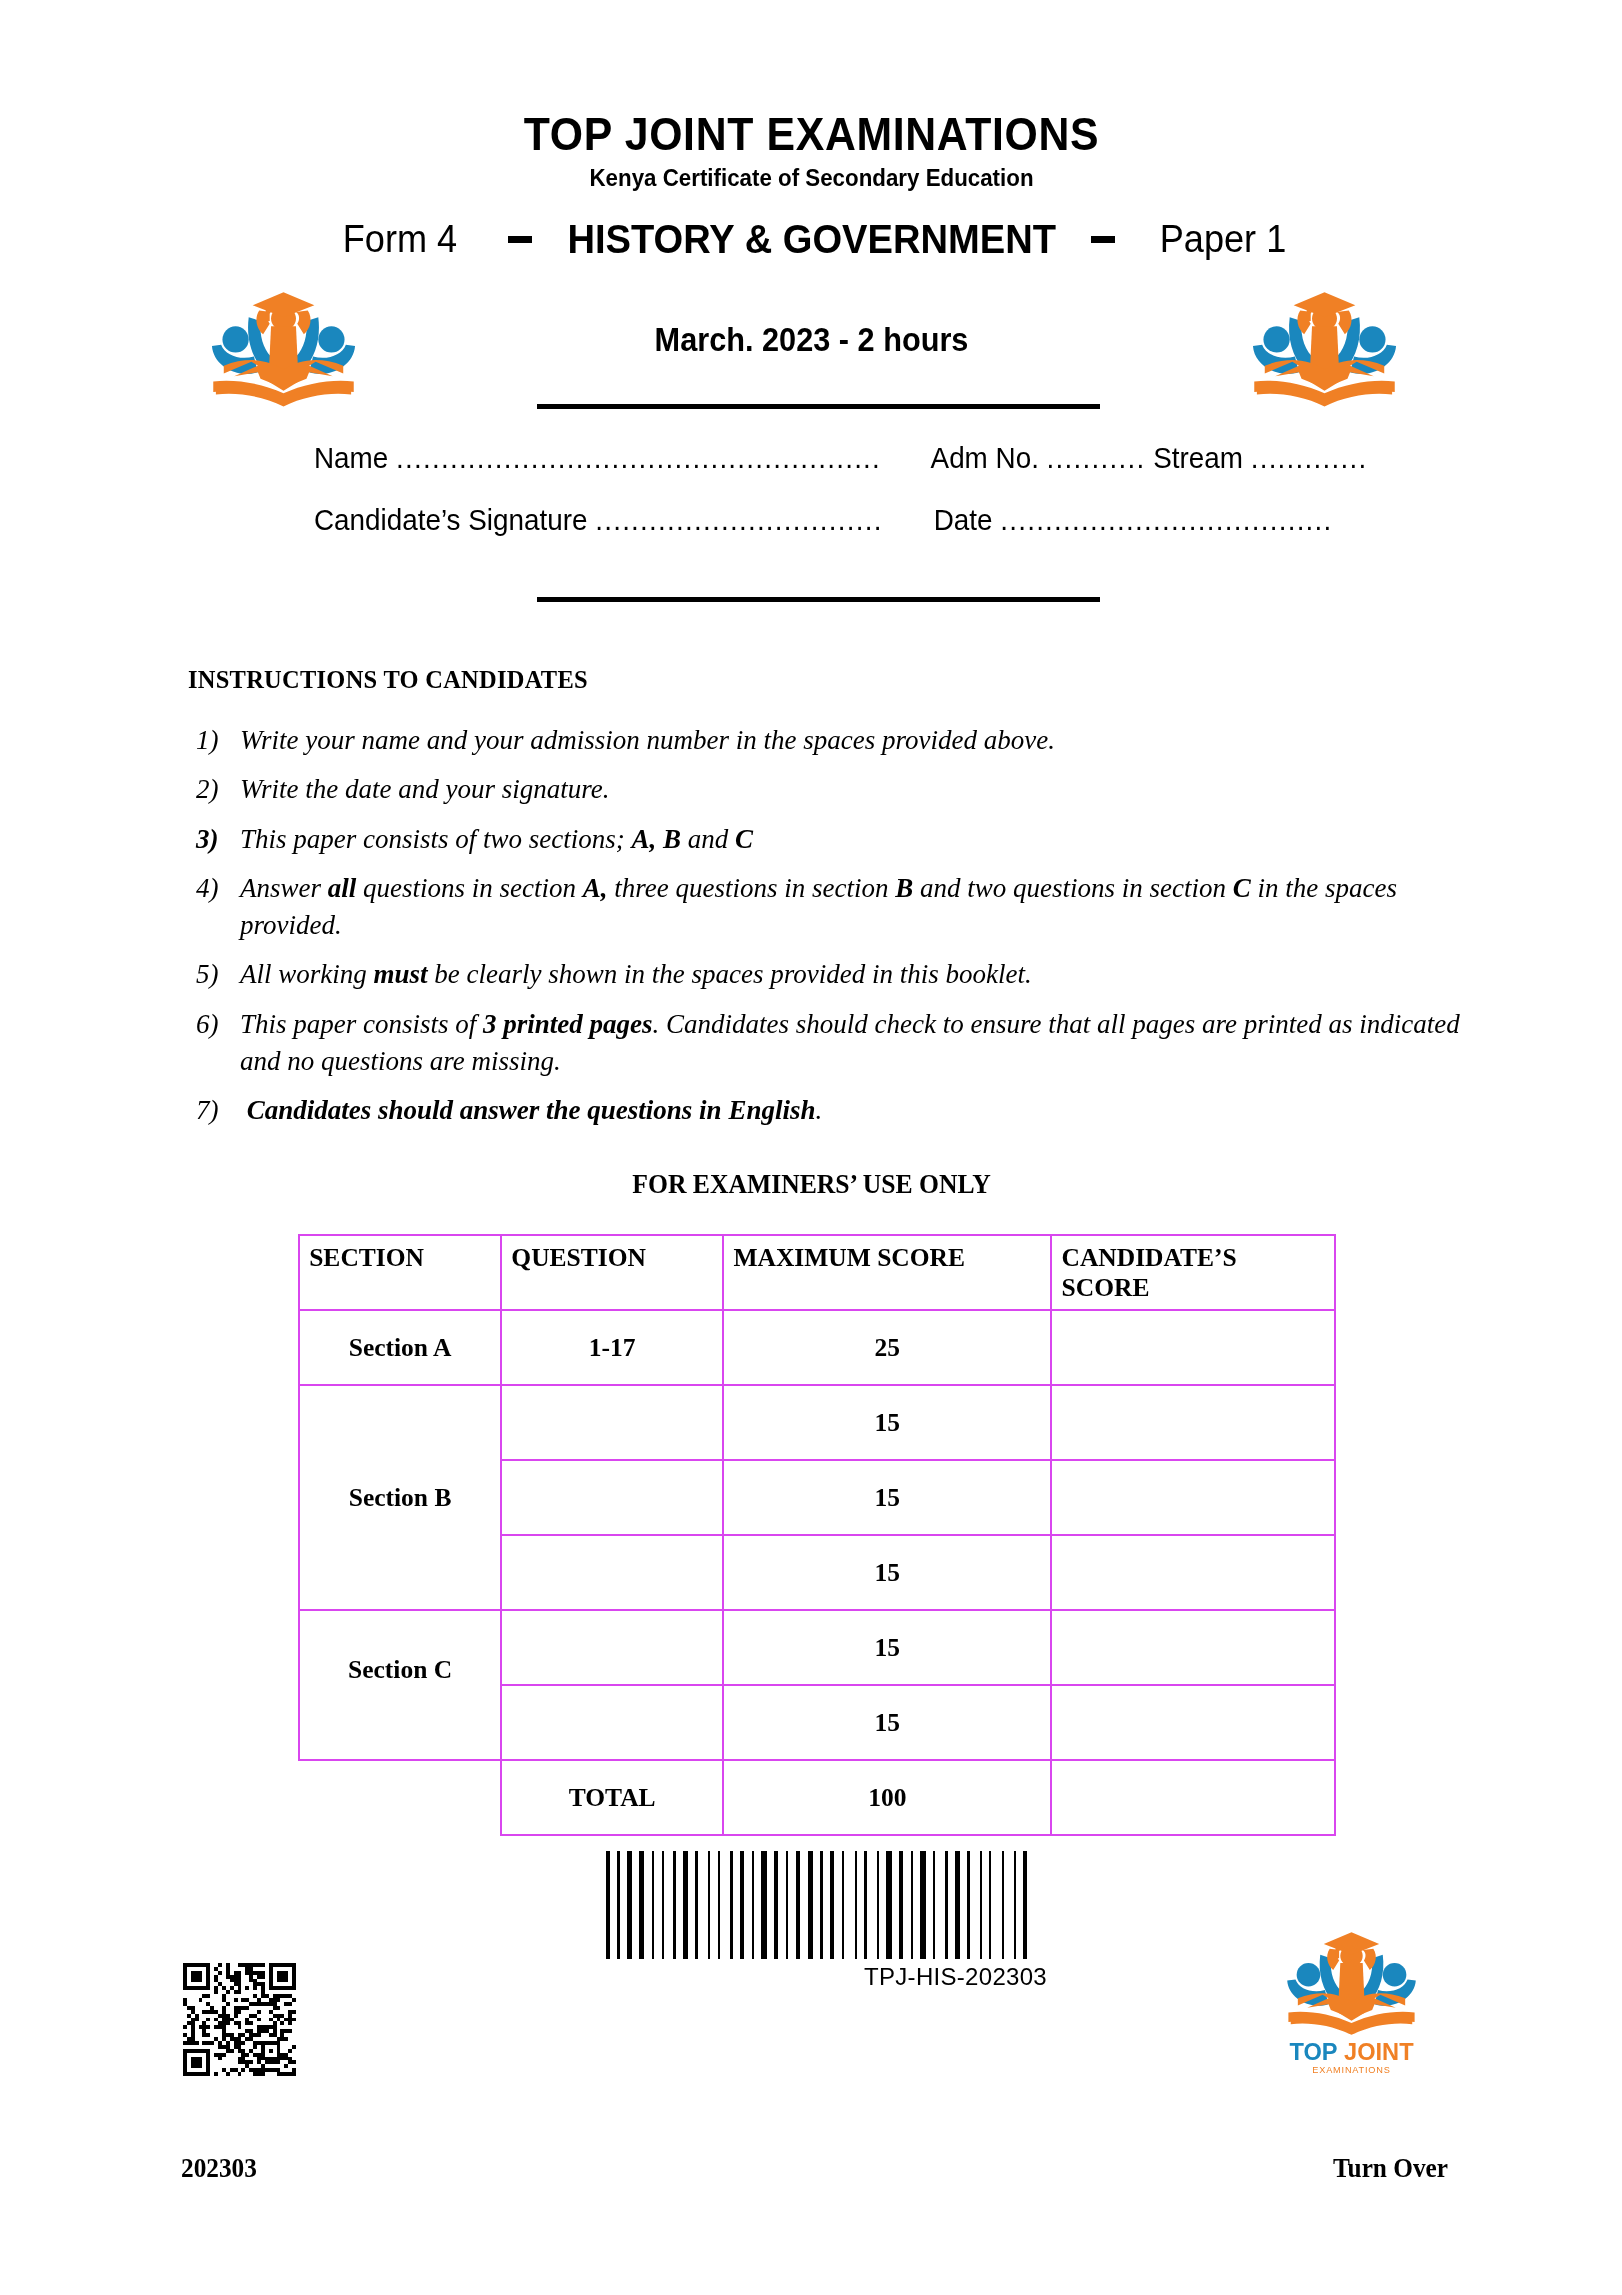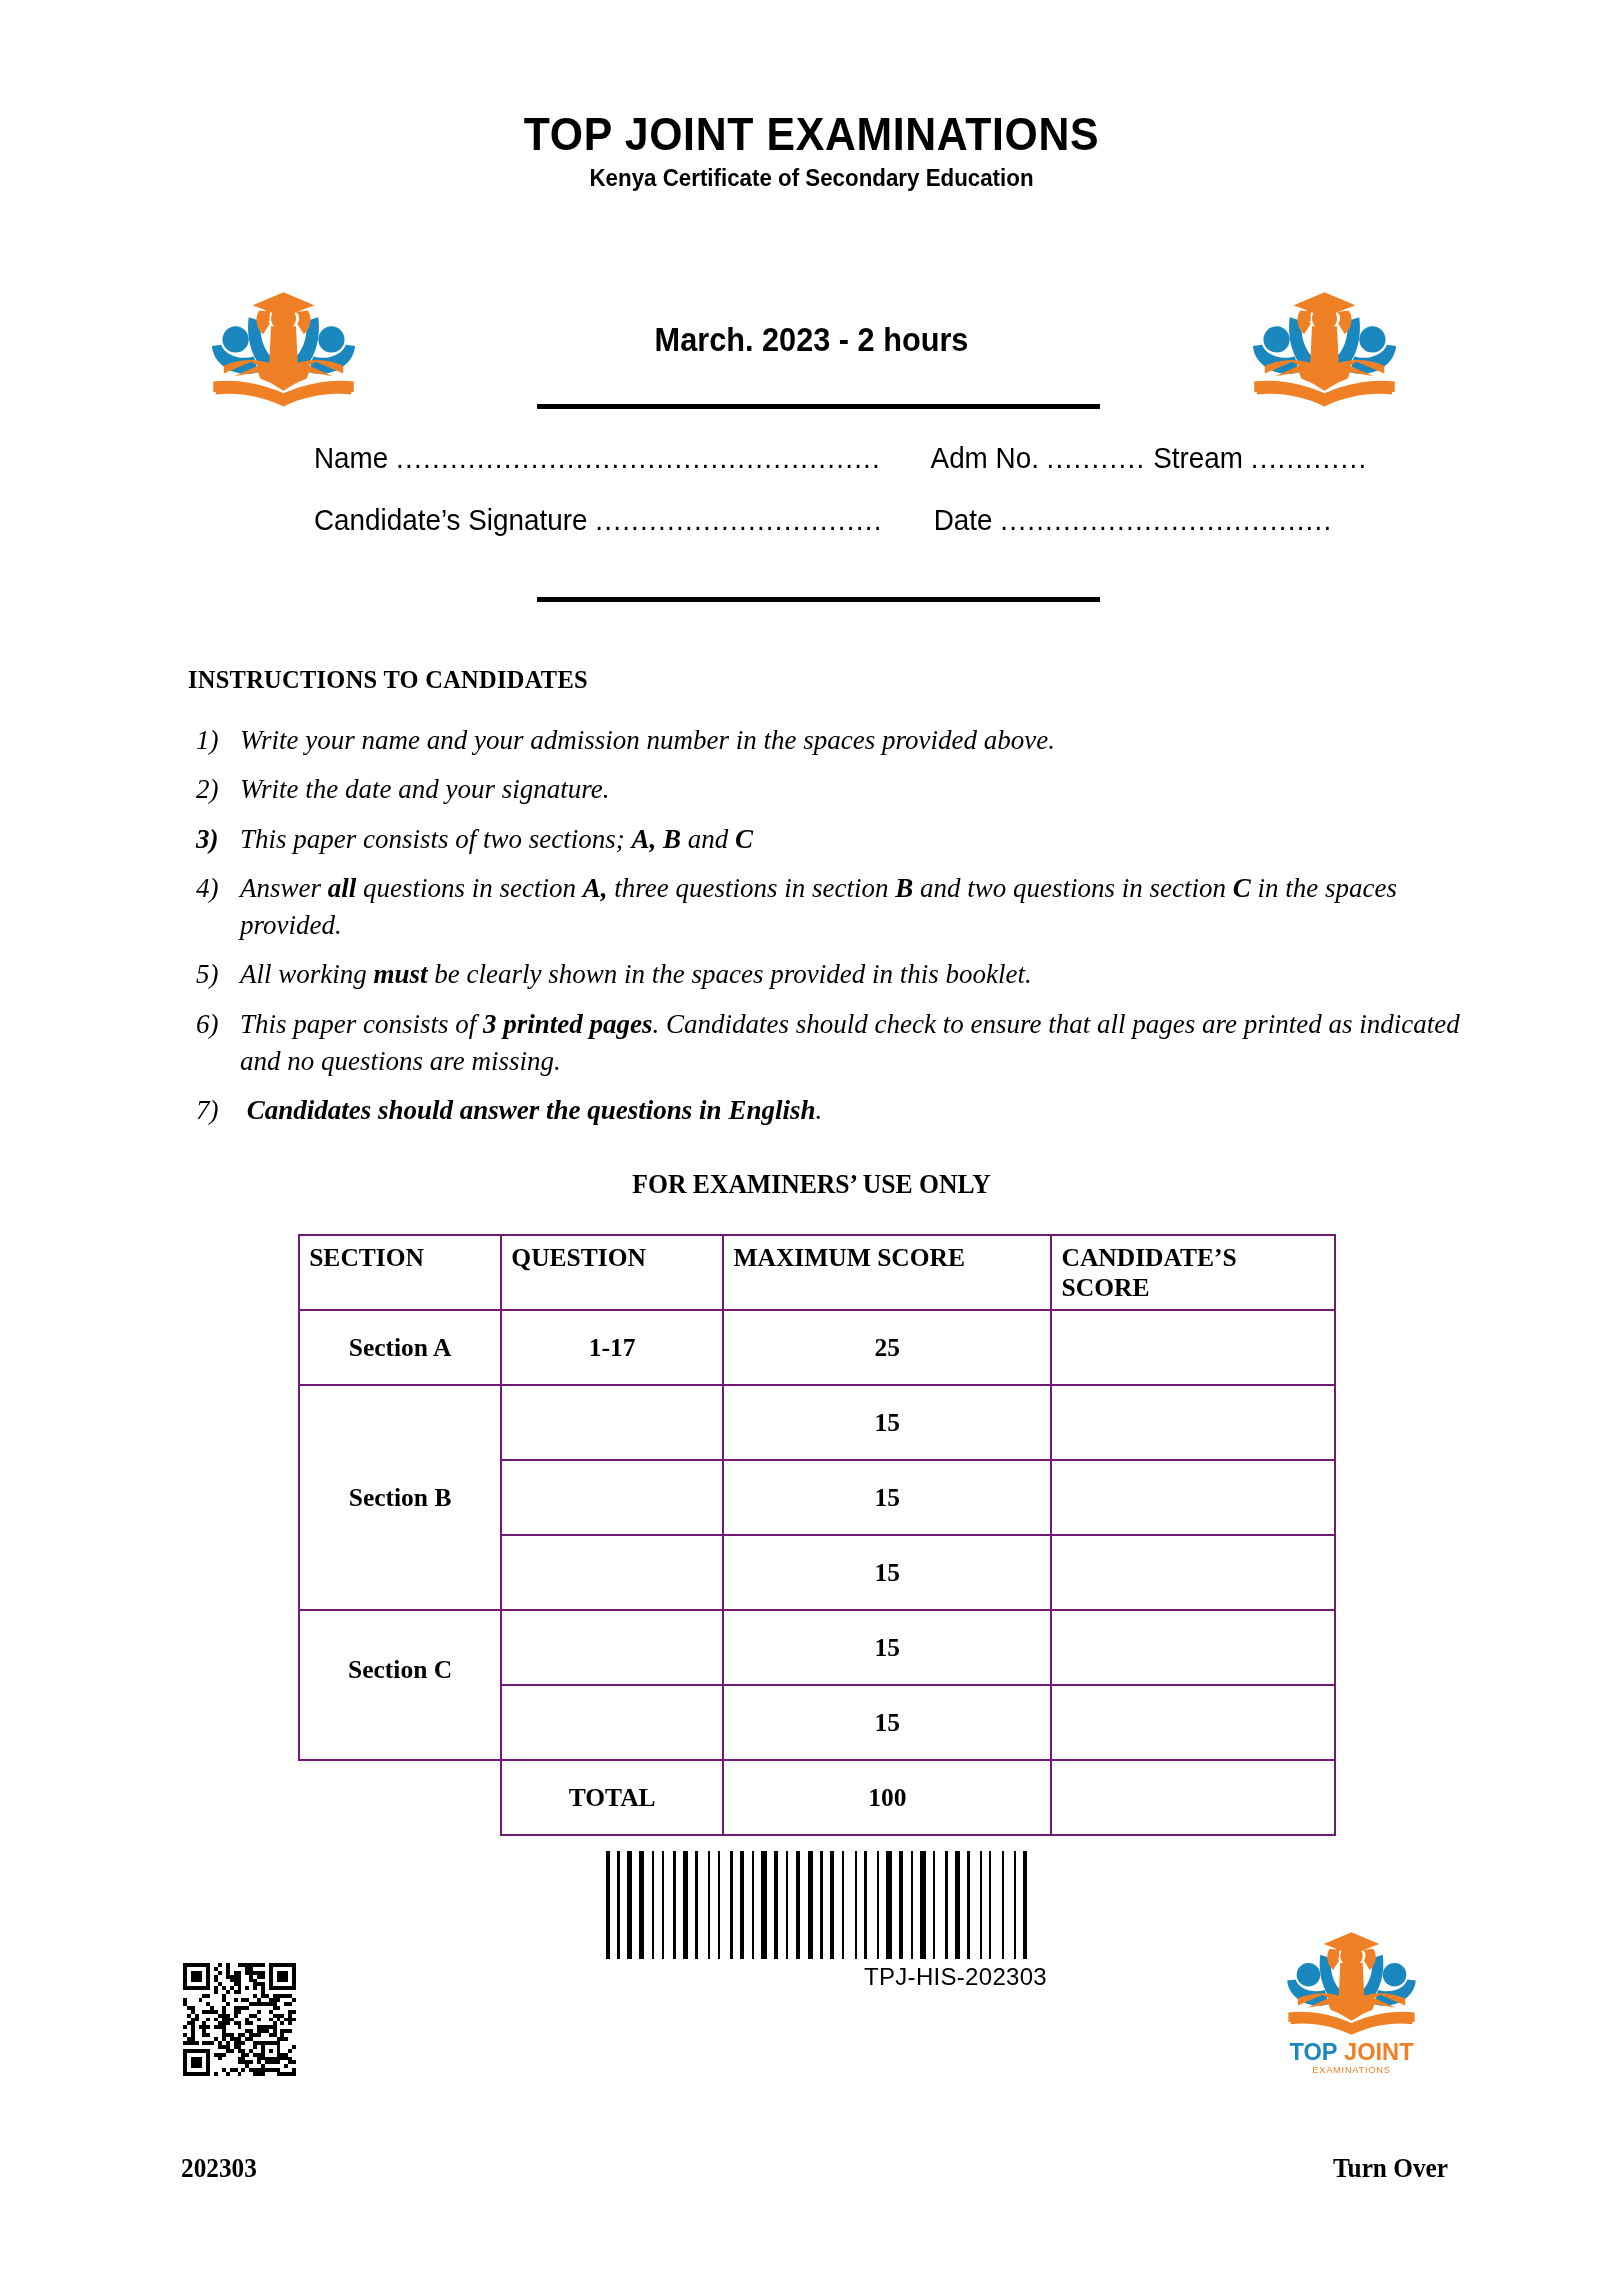--- a/index.html
+++ b/index.html
@@ -98,21 +98,21 @@
     position:absolute; left:0; right:0; top:1169px; text-align:center;
     font-size:27px; font-weight:700;
     transform:scaleX(0.95);
   }
   table.fe {
     position:absolute; left:298px; top:1234px;
     width:1038px; border-collapse:collapse;
     font-size:25.5px; font-weight:700;
   }
   table.fe td {
-    border:2px solid #701a75; padding:6.5px 9.2px;
+    border:2px solid #d946ef; padding:6.5px 9.2px;
     vertical-align:top; height:60px;
   }
   table.fe td.c { text-align:center; vertical-align:middle; }
   table.fe td.hd { vertical-align:top; line-height:1.18; }
   table.fe td.blank { border:none; }
   .col1 { width:196px; }
   .col2 { width:216px; }
   .col3 { width:344px; }
   .col4 { width:282px;margin-left:28px; }
   .sec-mid { vertical-align:middle !important; text-align:center; }
@@ -157,20 +157,29 @@
 </head>
 <body>
 
 <div class="page">
 
   <div class="hdr">
     <div class="hdr-title">TOP JOINT EXAMINATIONS</div>
     <div class="hdr-sub">Kenya Certificate of Secondary Education</div>
   </div>
 
+  <div class="hdr-row">
+    <div class="form-lbl">Form 4</div>
+    <div class="subject-wrap">
+      <span class="dash"></span>
+      <span class="subject">HISTORY &amp; GOVERNMENT</span>
+      <span class="dash"></span>
+    </div>
+    <div class="paper-lbl">Paper 1</div>
+  </div>
 
   <div class="datestr">March. 2023 - 2 hours</div>
 
   <svg class="logo-top-l" viewBox="0 0 230 195">
     <g>
       <circle cx="42" cy="86" r="20" fill="#1A87BE"></circle>
       <circle cx="188" cy="86" r="20" fill="#1A87BE"></circle>
       <path d="M6 96 C8 126 44 146 76 136 L70 112 C48 118 26 110 20 94 Z" fill="#1A87BE"></path>
       <path d="M224 96 C222 126 186 146 154 136 L160 112 C182 118 204 110 210 94 Z" fill="#1A87BE"></path>
       <path d="M62 52 C58 84 66 112 84 132 L115 148 L146 132 C164 112 172 84 168 52 L150 58 C152 84 144 104 130 116 L115 124 L100 116 C86 104 78 84 80 58 Z" fill="#1A87BE"></path>

